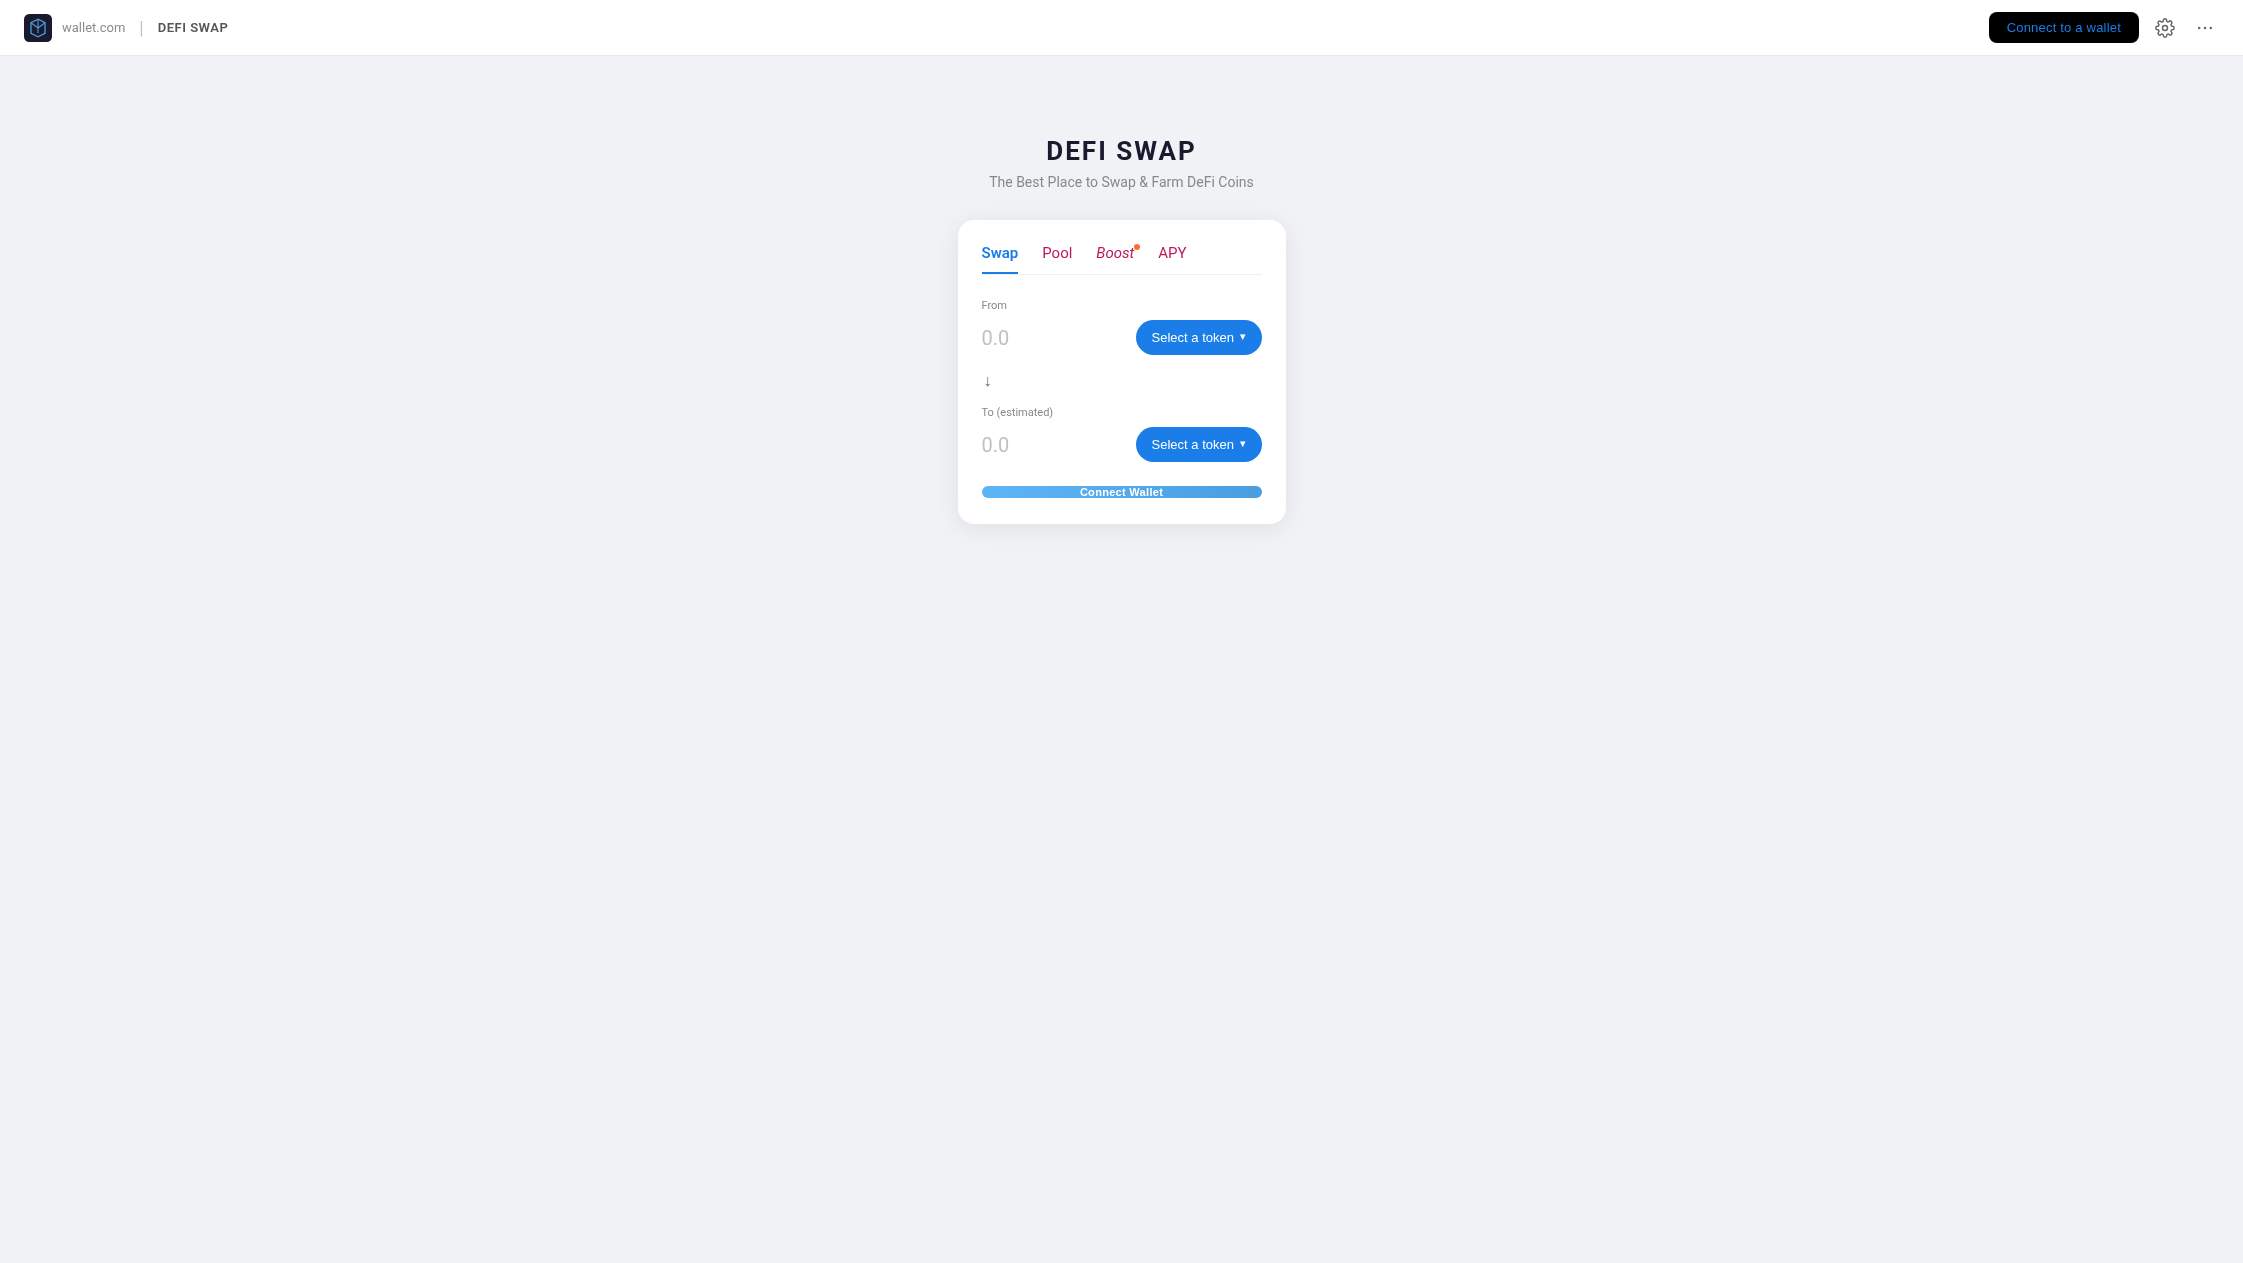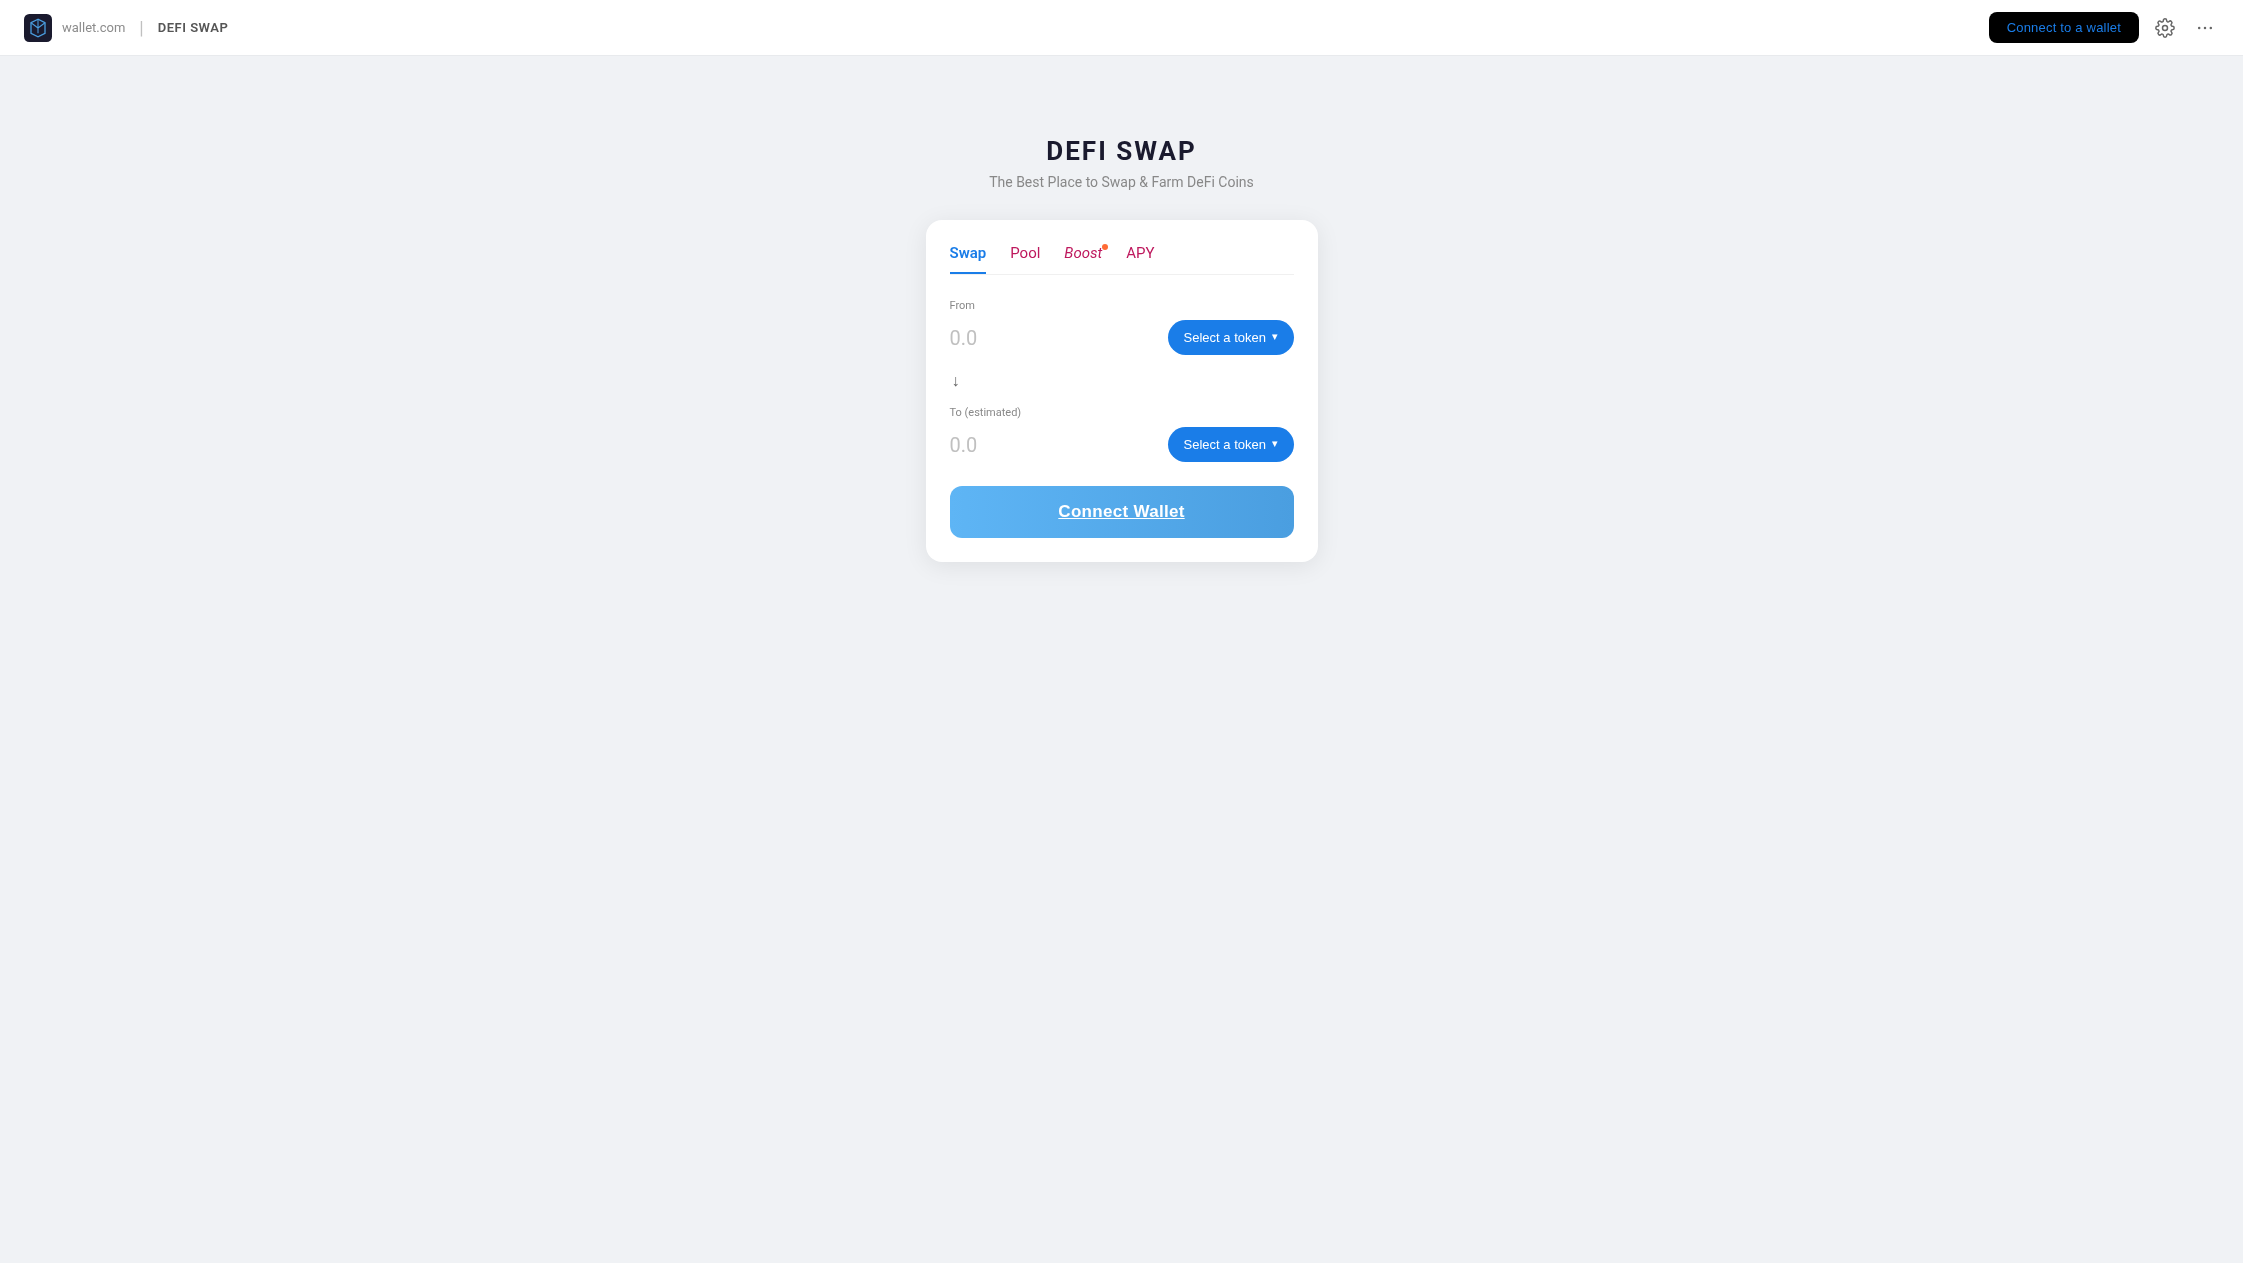--- a/index.html
+++ b/index.html
@@ -117,21 +117,21 @@
       font-size: 14px;
       color: #888;
       margin-bottom: 30px;
     }
 
     
     .swap-card {
       background: #ffffff;
       border-radius: 16px;
       box-shadow: 0 4px 24px rgba(0,0,0,0.08);
-      width: 392px;
+      width: 328px;
       padding: 24px;
     }
 
     
     .tabs {
       display: flex;
       gap: 24px;
       margin-bottom: 24px;
       border-bottom: 1px solid #f0f0f0;
       padding-bottom: 0;
@@ -215,27 +215,25 @@
       font-size: 16px;
     }
 
     
     .connect-wallet-main-btn {
       width: 100%;
       background: linear-gradient(90deg, #5eb5f5 0%, #4a9ee0 100%);
       color: #ffffff;
       border: none;
       border-radius: 12px;
-      padding: 16px;
-      font-size: 17px;
+      font-size: 11px;
       font-weight: 600;
       cursor: pointer;
       margin-top: 8px;
       letter-spacing: 0.3px;
-      text-decoration: underline;
     }
   </style>
 </head>
 <body>
 
 <header class="header">
   <div class="header-left">
 
     <svg class="logo-icon" viewBox="0 0 32 32" fill="none" xmlns="http://www.w3.org/2000/svg">
       <rect width="32" height="32" rx="6" fill="#1A1A2E"></rect>

